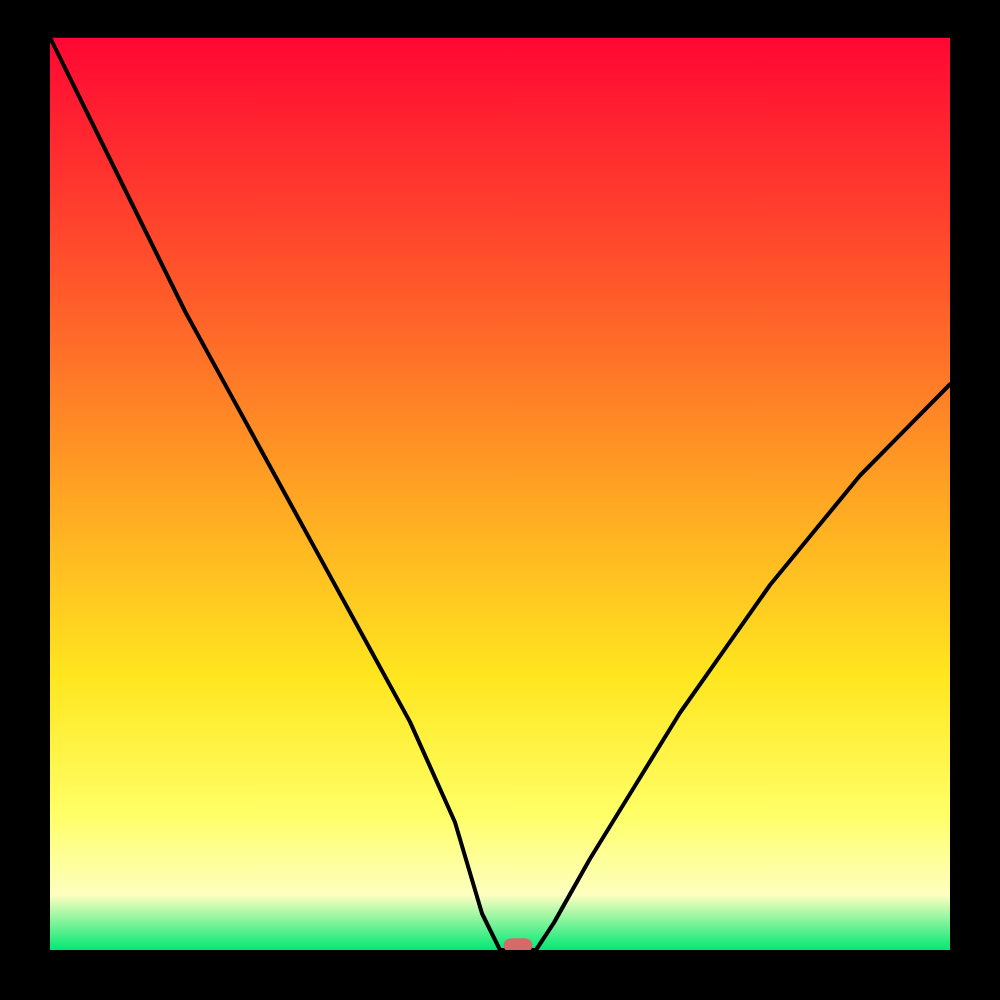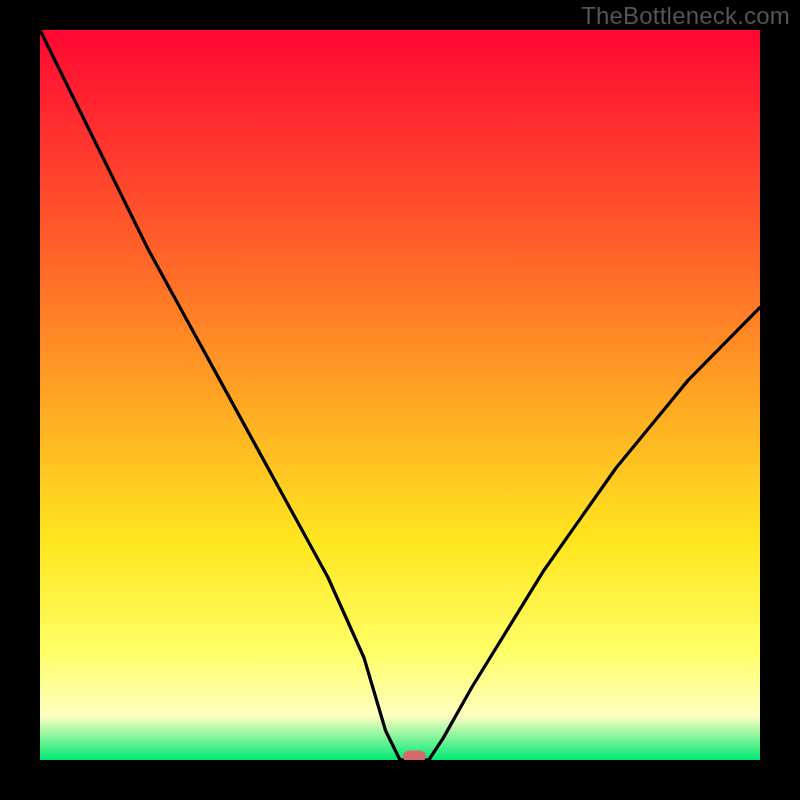--- a/index.html
+++ b/index.html
@@ -33,21 +33,20 @@
     top: 30px;
     width: 720px;
     height: 730px;
     display: block;
   }
 </style>
 </head>
 <body>
 
 <div class="frame">
-  <div class="watermark">TheBottleneck.com</div>
 
   <svg class="chart" viewBox="0 0 100 100" preserveAspectRatio="none">
     <defs>
       <linearGradient id="bg-grad" x1="0" y1="0" x2="0" y2="1">
         <stop id="g0" offset="0%" stop-color="#ff0733"></stop>
         <stop id="g1" offset="28%" stop-color="#ff5a2a"></stop>
         <stop id="g2" offset="50%" stop-color="#ffa423"></stop>
         <stop id="g3" offset="70%" stop-color="#ffe61f"></stop>
         <stop id="g4" offset="85%" stop-color="#ffff66"></stop>
         <stop id="g5" offset="94%" stop-color="#fdffc0"></stop>

